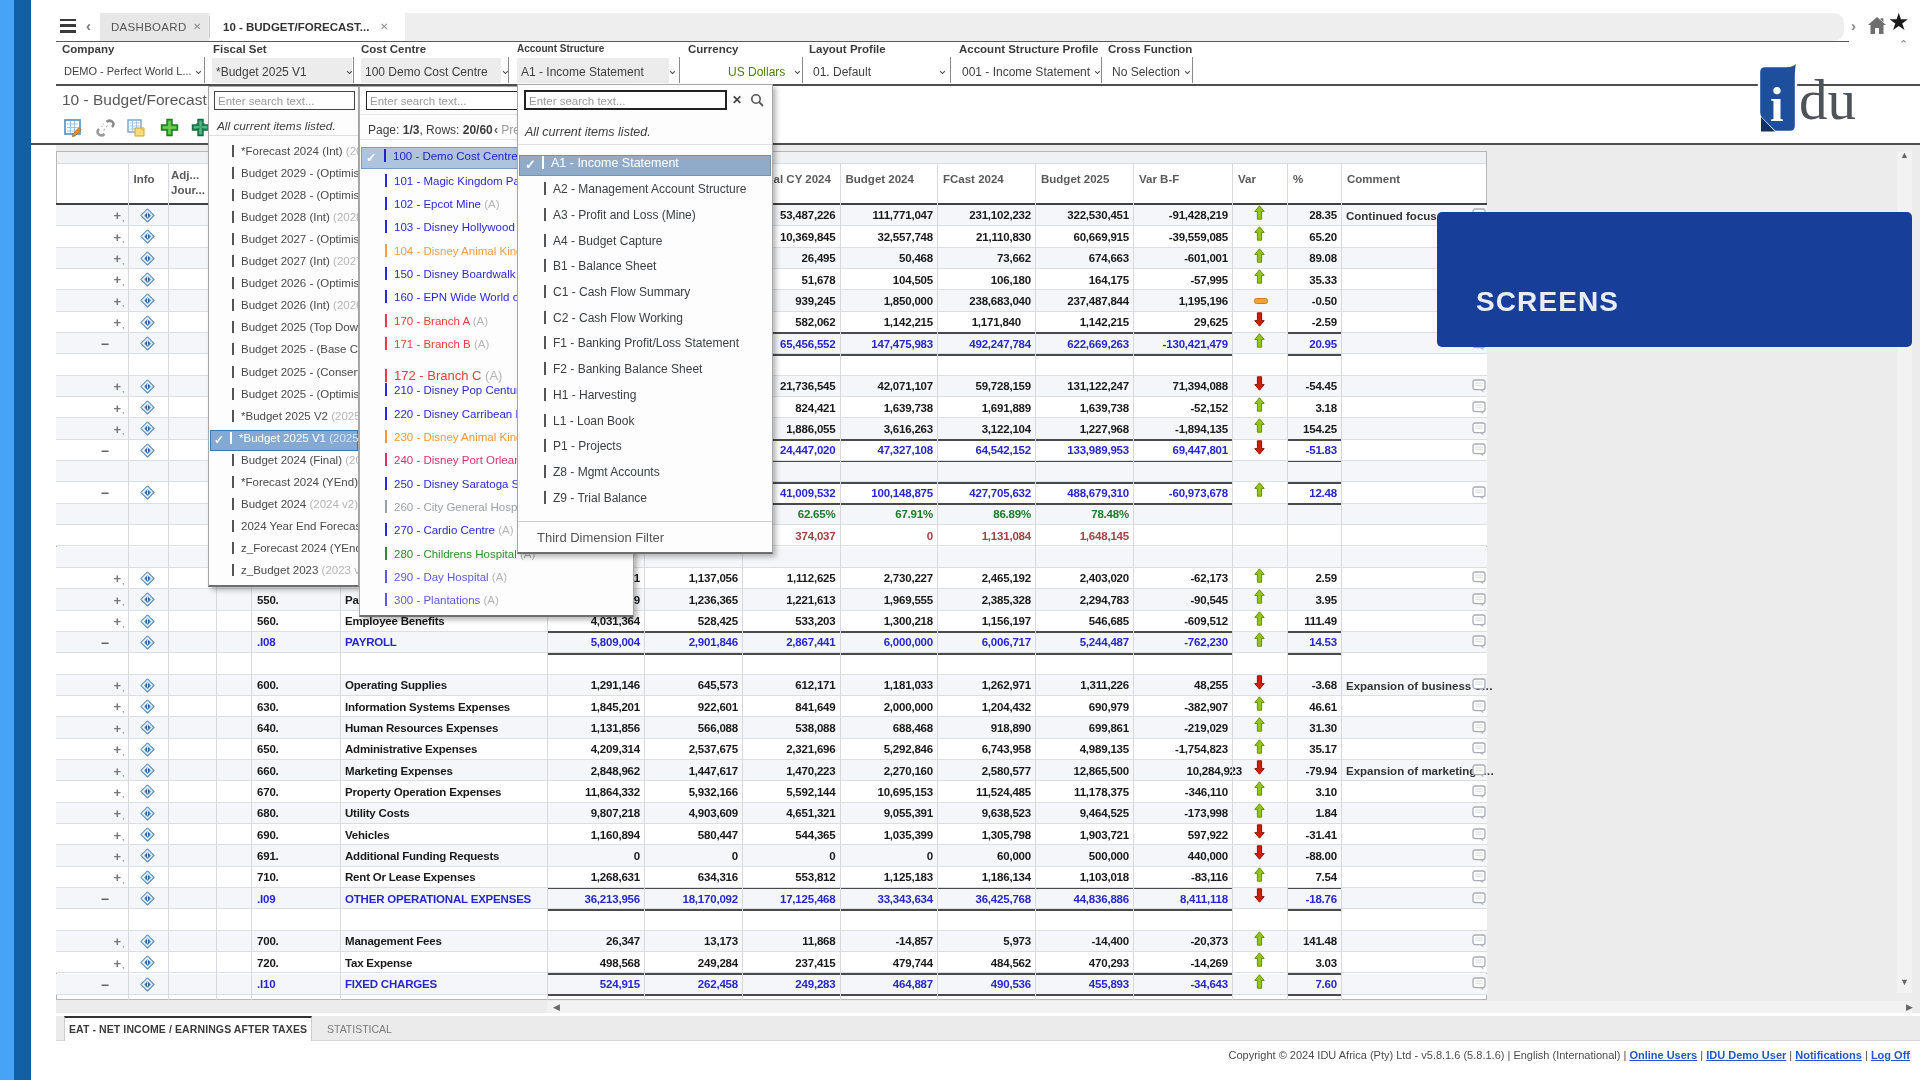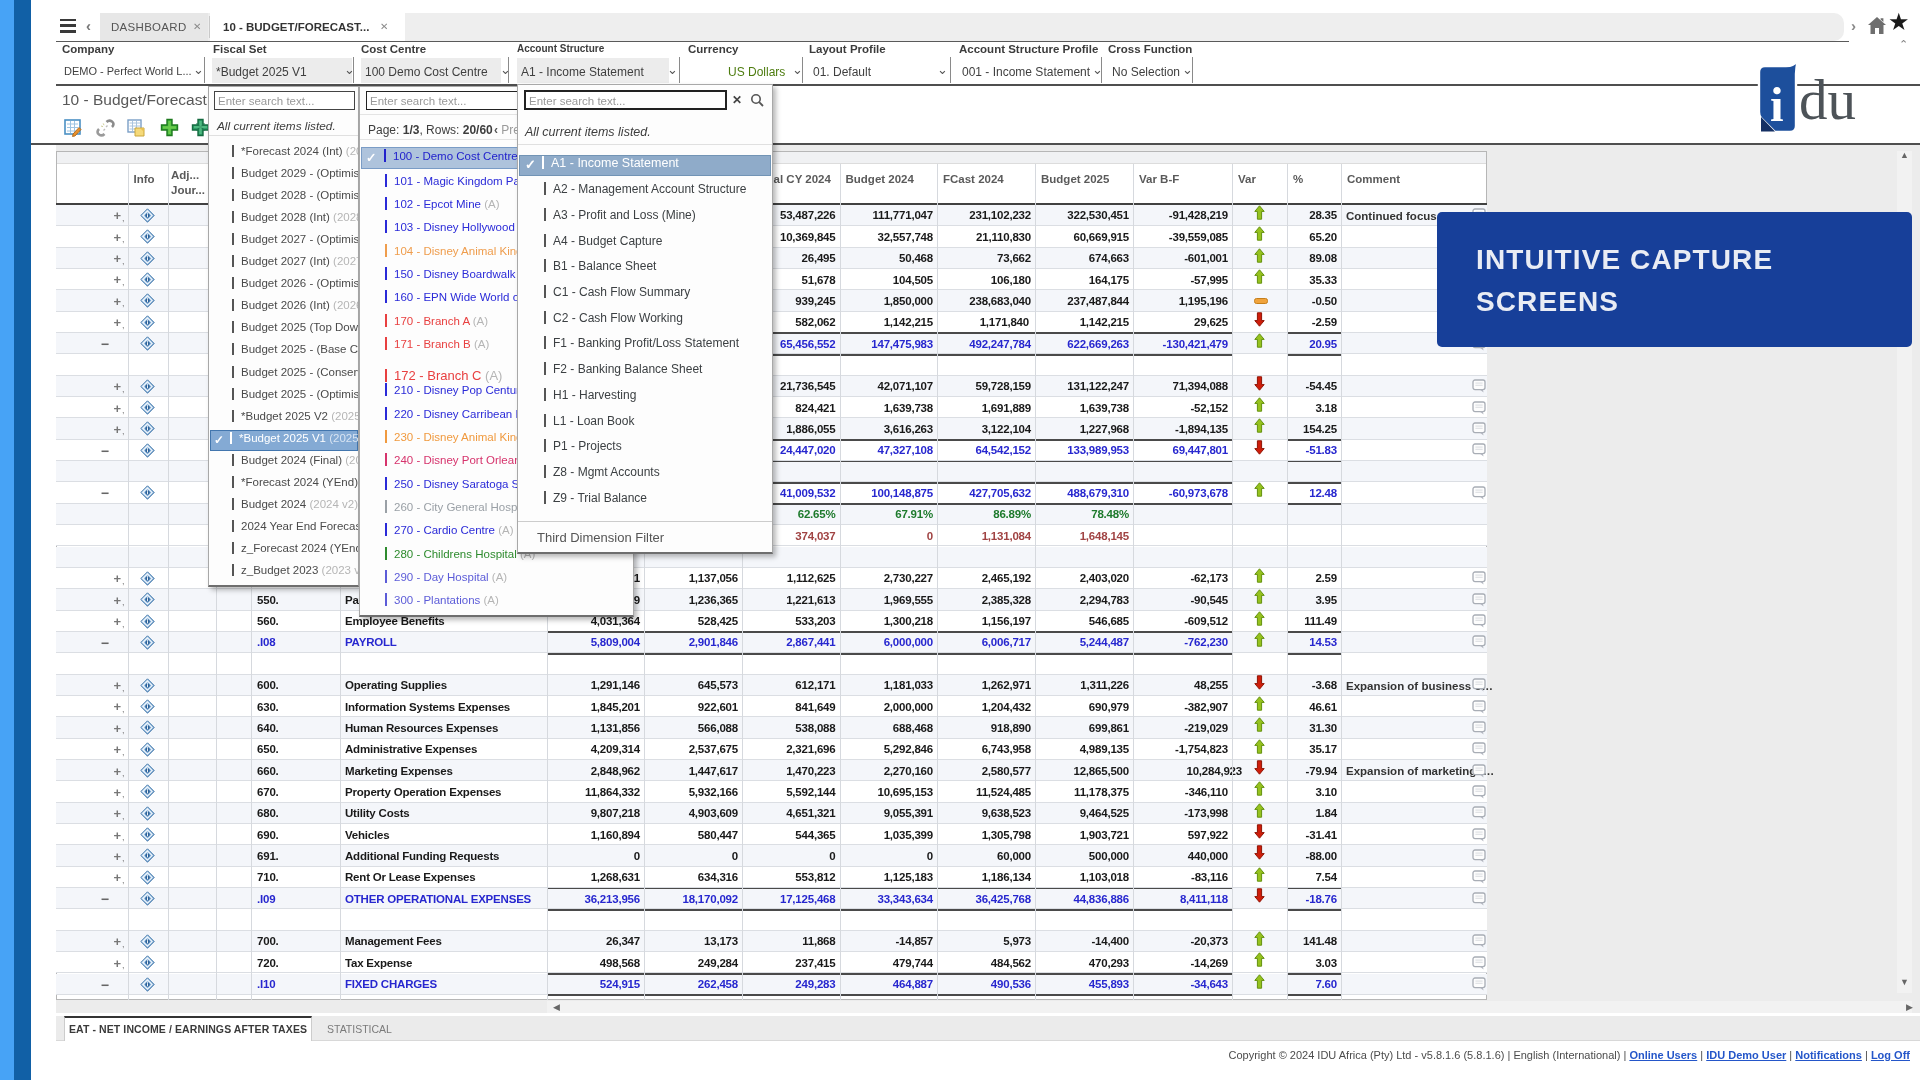--- a/index.html
+++ b/index.html
@@ -247,21 +247,21 @@
       </svg></span>
 </div>
 <div class="abs" style="left:56px;top:311.65px;width:1431px;height:21.35px;background:#ffffff;border-bottom:1px solid #dbdee3">
 <span class="abs" style="left:30px;top:3.5px;width:35px;text-align:right;font-size:13px;color:#777;font-weight:700">+</span>
 <span class="abs" style="left:66px;top:8px;font-size:9px;color:#777">,</span>
 <span class="abs" style="left:84px;top:3px"><svg width="15" height="15" viewBox="0 0 15 15">
         <use href="#diam"></use>
       </svg></span>
 <span class="abs num" style="left:686px;top:4.6px;width:93.5px">582,062</span>
 <span class="abs num" style="left:783.5px;top:4.6px;width:93.5px">1,142,215</span>
-<span class="abs num" style="left:881px;top:4.6px;width:92px">1,171,840</span>
+<span class="abs num" style="left:881px;top:4.6px;width:84px">1,171,840</span>
 <span class="abs num" style="left:979px;top:4.6px;width:94px">1,142,215</span>
 <span class="abs num" style="left:1077px;top:4.6px;width:95px">29,625</span>
 <span class="abs" style="left:1198px;top:3pxpx"><svg width="11" height="15" viewBox="0 0 11 15">
         <use href="#adn"></use>
       </svg></span>
 <span class="abs num" style="left:1231px;top:4.6px;width:50px">-2.59</span>
 <span class="abs" style="left:1416px;top:3.6px"><svg width="14" height="14" viewBox="0 0 14 14">
         <use href="#bub"></use>
       </svg></span>
 </div>
@@ -853,21 +853,20 @@
 <div class="abs" style="left:1906px;top:1001.5px;font-size:9px;color:#666">▶</div>
 <div class="abs" style="left:1897px;top:151px;width:15px;height:842px;background:#f2f2f2"></div>
 <div class="abs" style="left:1900px;top:150px;font-size:9px;color:#666">▲</div>
 <div class="abs" style="left:1900px;top:977px;font-size:9px;color:#666">▼</div>
 <div class="abs" style="left:56px;top:1016px;width:1864px;height:25px;background:#ebebeb;border-bottom:1px solid #d8d8d8"></div>
 <div class="abs" style="left:64px;top:1016px;width:248px;height:25px;background:#fff;border-top:2.5px solid #333;border-left:1px solid #ccc;border-right:1px solid #ccc"></div>
 <div class="abs" style="left:64px;top:1023px;width:248px;text-align:center;font-size:10.5px;font-weight:700;color:#3a3a3a;letter-spacing:0.1px">EAT - NET INCOME / EARNINGS AFTER TAXES</div>
 <div class="abs" style="left:327px;top:1023px;font-size:10.5px;color:#7a7a7a">STATISTICAL</div>
 <div class="abs" style="right:10px;top:1049px;font-size:11px;color:#4c4c4c;white-space:nowrap">Copyright © 2024 IDU Africa (Pty) Ltd - v5.8.1.6 (5.8.1.6) | English (International) | <span style="color:#2456c9;font-weight:700;text-decoration:underline">Online Users</span> | <span style="color:#2456c9;font-weight:700;text-decoration:underline">IDU Demo User</span> | <span style="color:#2456c9;font-weight:700;text-decoration:underline">Notifications</span> | <span style="color:#2456c9;font-weight:700;text-decoration:underline">Log Off</span></div>
 <div class="abs" style="left:1437px;top:212px;width:475px;height:135px;background:#173f99;border-radius:5px">
-<div class="abs" style="left:39px;top:32px;font-size:28px;font-weight:700;color:#e9ecf4;letter-spacing:1.1px">INTUITIVE CAPTURE</div>
 <div class="abs" style="left:39px;top:74px;font-size:28px;font-weight:700;color:#e9ecf4;letter-spacing:1.1px">SCREENS</div>
 </div>
 <div class="abs" style="left:208px;top:86px;width:151px;height:501px;background:#fdfdfd;border:1px solid #a8a8a8;border-bottom:2px solid #6e6e6e;box-shadow:3px 3px 5px rgba(0,0,0,0.28);overflow:hidden">
 <div class="abs" style="left:5px;top:4px;width:141px;height:19px;border:1.8px solid #444;background:#fff"></div>
 <div class="abs" style="left:9px;top:8px;font-size:11.5px;color:#999">Enter search text...</div>
 <div class="abs" style="left:8px;top:32px;font-size:11.8px;font-style:italic;color:#3d3d3d;white-space:nowrap">All current items listed.</div>
 <div class="abs" style="left:0;top:48px;width:151px;height:1px;background:#e0e0e0"></div>
 <div class="item" style="left:23px;top:58.0px;width:127px"><span class="ibar"></span>*Forecast 2024 (Int) <span class="gsuf">(2024 v2)</span></div>
 <div class="item" style="left:23px;top:80.05px;width:127px"><span class="ibar"></span>Budget 2029 - (Optimistic)<span class="gsuf"></span></div>
 <div class="item" style="left:23px;top:102.1px;width:127px"><span class="ibar"></span>Budget 2028 - (Optimistic)<span class="gsuf"></span></div>

